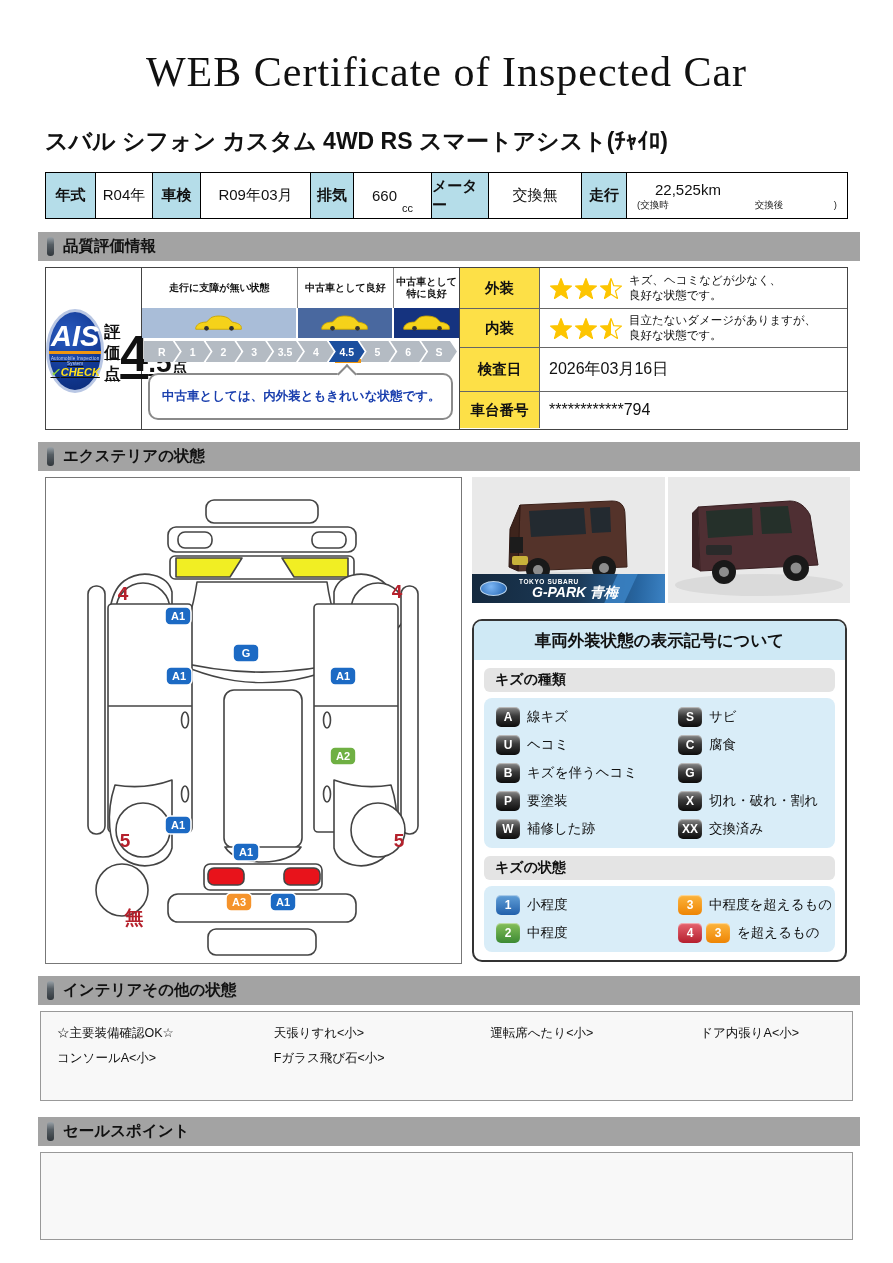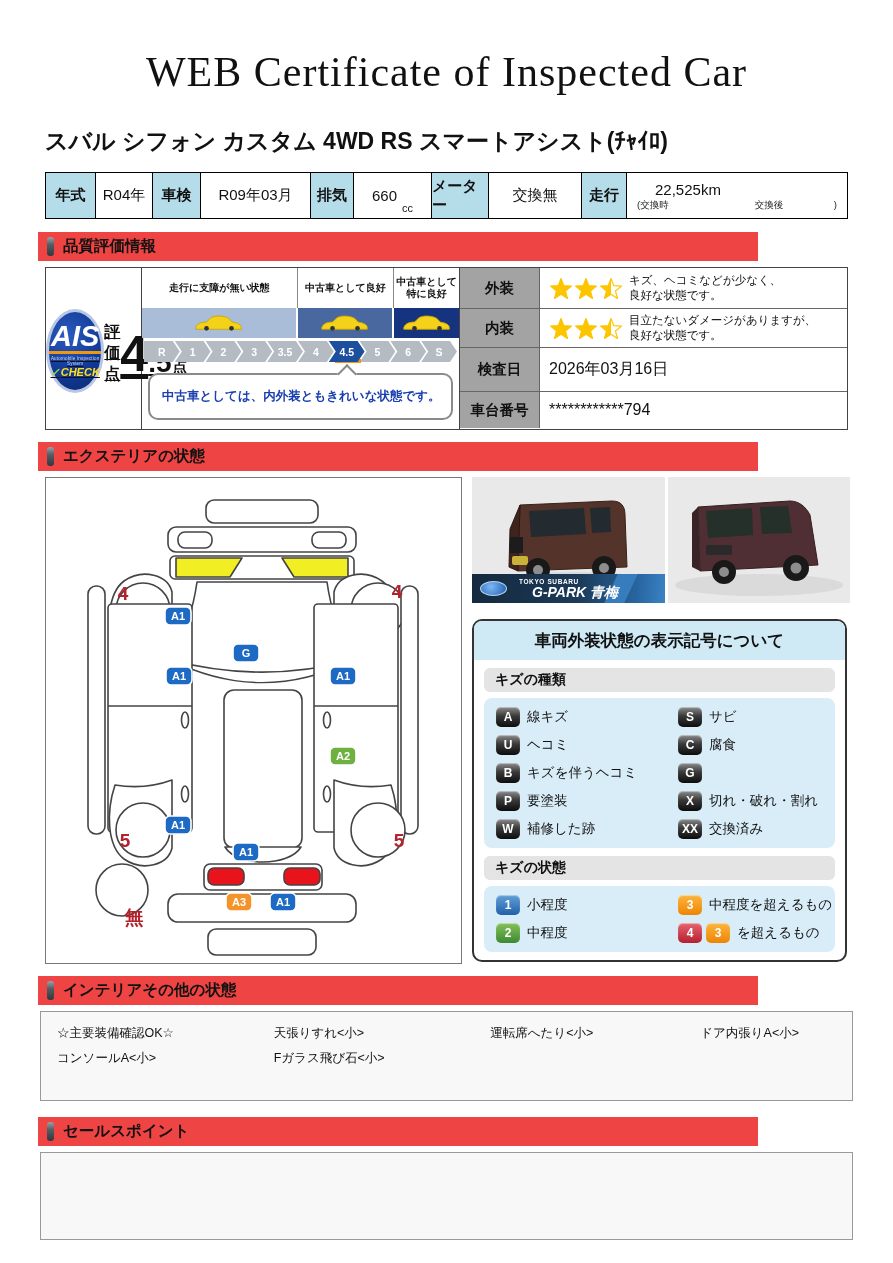--- a/index.html
+++ b/index.html
@@ -18,21 +18,21 @@
   .spec-label { background:#b5dde9; font-weight:bold; }
   .spec-value { background:#fff; }
   .disp-unit { font-size:11px; align-self:flex-end; margin:0 0 4px 5px; }
   .mileage-cell { flex-direction:column; align-items:stretch; justify-content:center; padding:2px 6px 1px 10px; }
   .mileage-main { font-size:15px; padding-left:18px; }
   .mileage-note { display:flex; font-size:9.5px; color:#222; margin-top:1px; }
   .mileage-note .mn2 { margin-left:86px; }
   .mileage-note .mn3 { margin-left:auto; margin-right:4px; }
 
   
-  .sec-h { margin:0 0 0 38px; width:720px; background:#ef4444; display:flex; align-items:center; padding:4px 0 4px 9px; }
+  .sec-h { margin:0 0 0 38px; width:822px; background:#a3a3a3; display:flex; align-items:center; padding:4px 0 4px 9px; }
   .sec-h .bar { width:7px; height:19px; border-radius:3px; margin-right:9px;
                 background:linear-gradient(180deg,#9aa2a8 0%,#565e64 40%,#31373c 100%); }
   .sec-h .txt { font-weight:bold; font-size:15.5px; }
 
   
   .eval-box { margin:6px 0 0 45px; width:803px; height:163px; border:1.5px solid #444; display:flex; background:#fff; }
   .eval-left { width:96px; border-right:1.5px solid #444; display:flex; flex-direction:row; align-items:center; padding-top:5px;text-decoration:underline; }
   .ais-circle { width:84px; height:84px; border-radius:50%; border:3px solid #b9c7e4; color:#fff; text-align:center;
                 background:radial-gradient(circle at 35% 30%, #2a5bbf 0%, #123a96 55%, #0b2a74 100%); }
   .ais-line1 { font-size:29px; font-weight:bold; font-style:italic; line-height:1.05; margin-top:9px;
@@ -63,21 +63,21 @@
   .scale-under { position:absolute; height:4px; background:#f0960f; width:26px; }
   .bubble { margin:11px 6px 0 6px; height:47px; border:2px solid #8a8a8a; border-radius:10px; background:#fff;
             display:flex; align-items:center; padding-left:12px; position:relative; }
   .bubble::before { content:""; position:absolute; top:-8px; left:63%; width:12px; height:12px; background:#fff;
                     border-left:2px solid #8a8a8a; border-top:2px solid #8a8a8a; transform:rotate(45deg); }
   .bubble-text { color:#1a3fae; font-weight:bold; font-size:12.5px; }
 
   .eval-right { flex:1; display:flex; flex-direction:column; }
   .ev-row { display:flex; border-bottom:1.5px solid #666; }
   .ev-row:last-child { border-bottom:none;text-align:right; }
-  .ev-label { width:80px; background:#a3a3a3; border-right:1.5px solid #666; display:flex; align-items:center;
+  .ev-label { width:80px; background:#fde047; border-right:1.5px solid #666; display:flex; align-items:center;
               justify-content:center; font-weight:bold; font-size:14.5px; }
   .ev-content { flex:1; display:flex; align-items:center; padding-left:9px; }
   .stars { display:flex; }
   .stars svg { margin-right:1px; }
   .ev-note { font-size:11.5px; line-height:1.3; margin-left:5px; }
   .ev-value { font-size:16px; }
 
   
   .ext-row { margin:6px 0 0 45px; display:flex; }
   .diagram-box { width:417px; height:487px; border:1.5px solid #777; background:#fff; }

